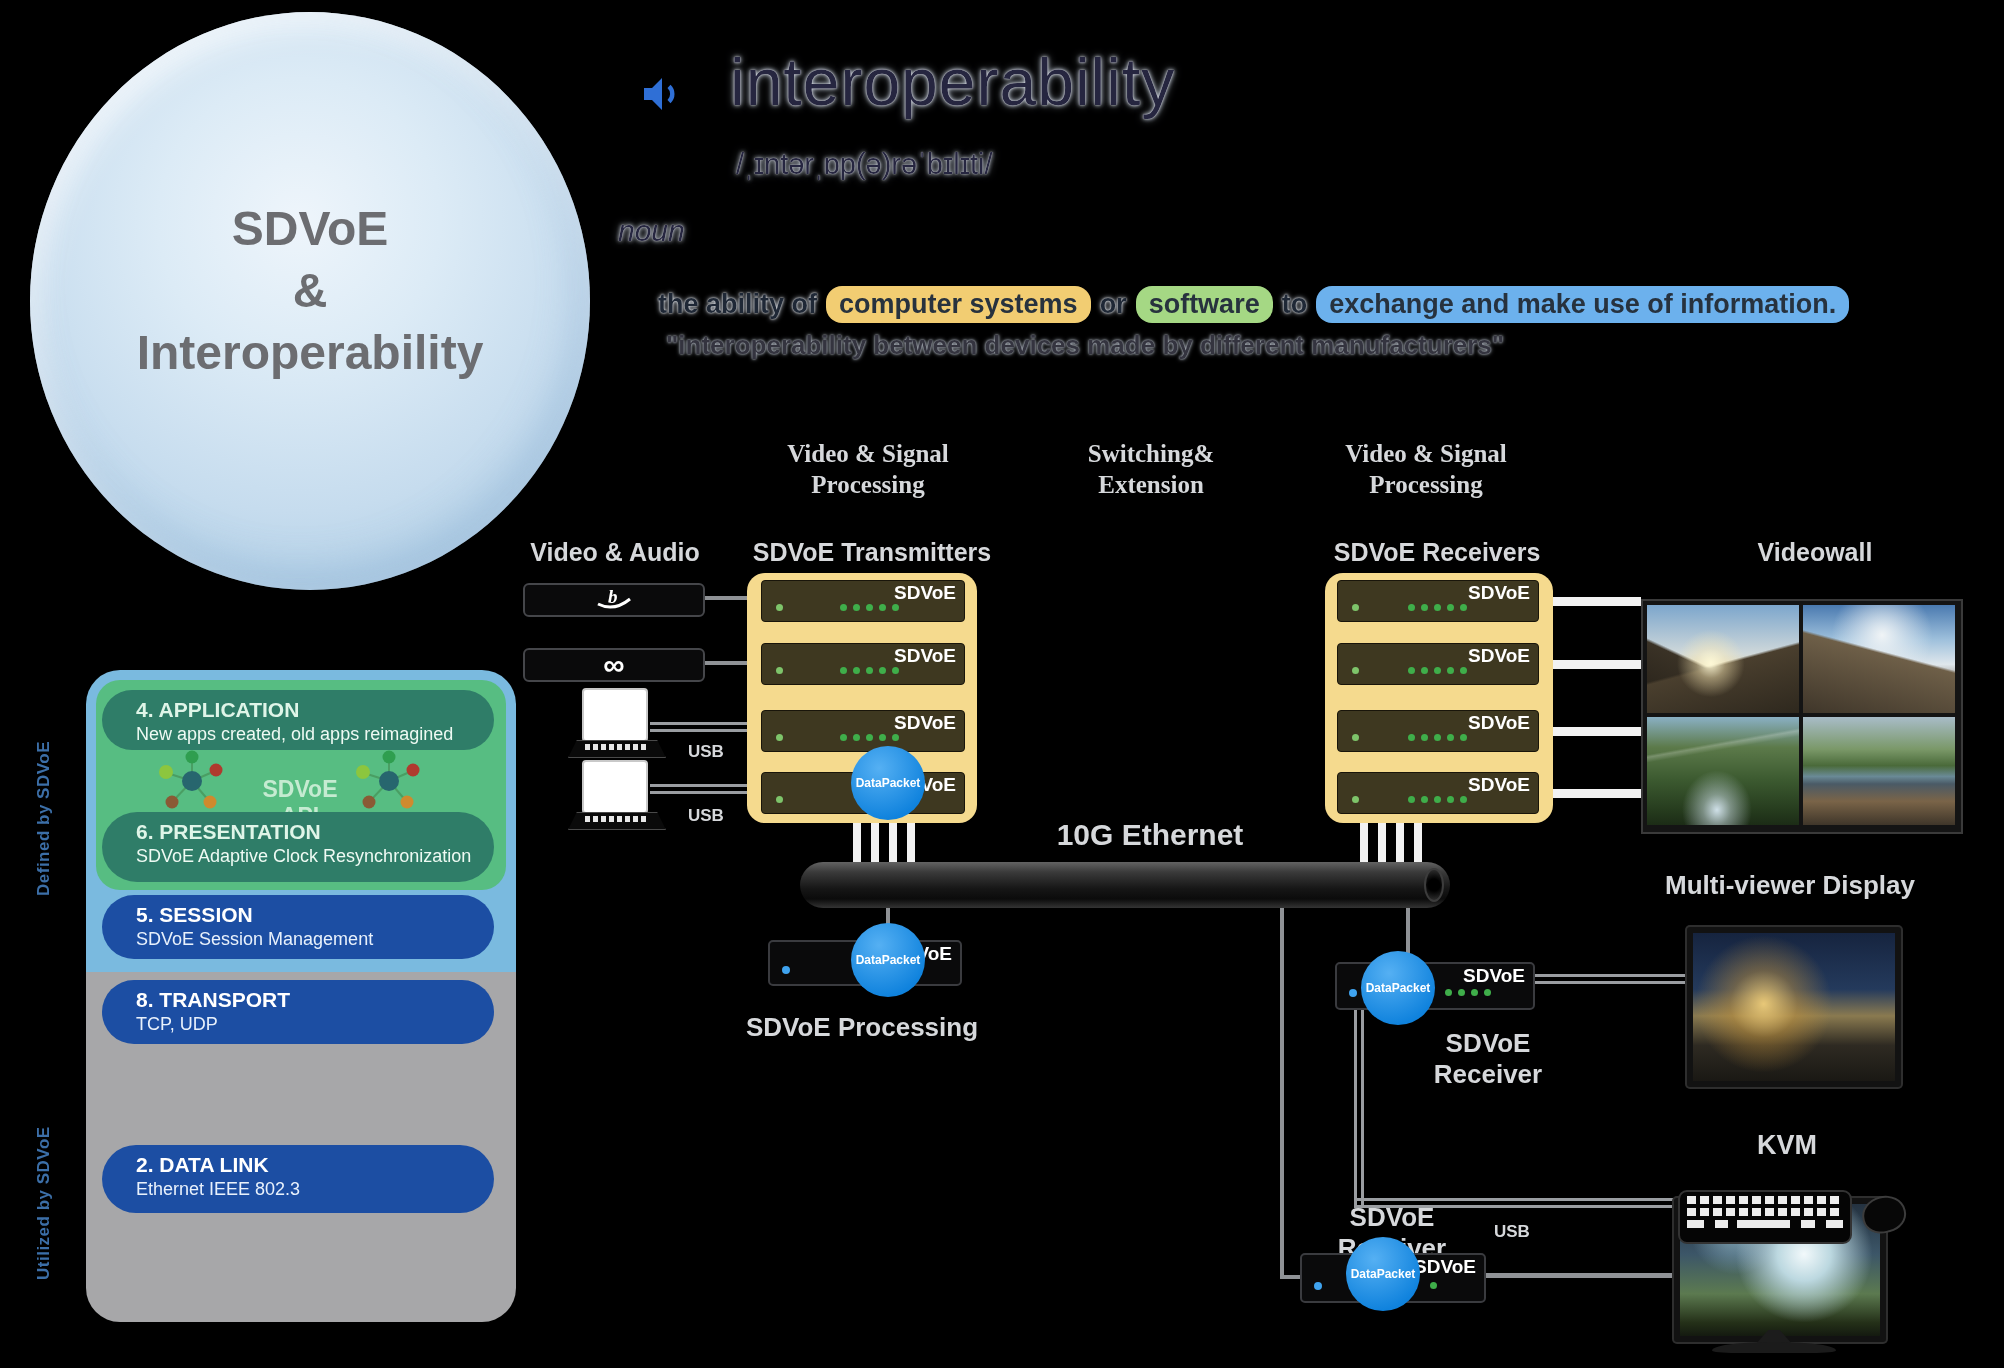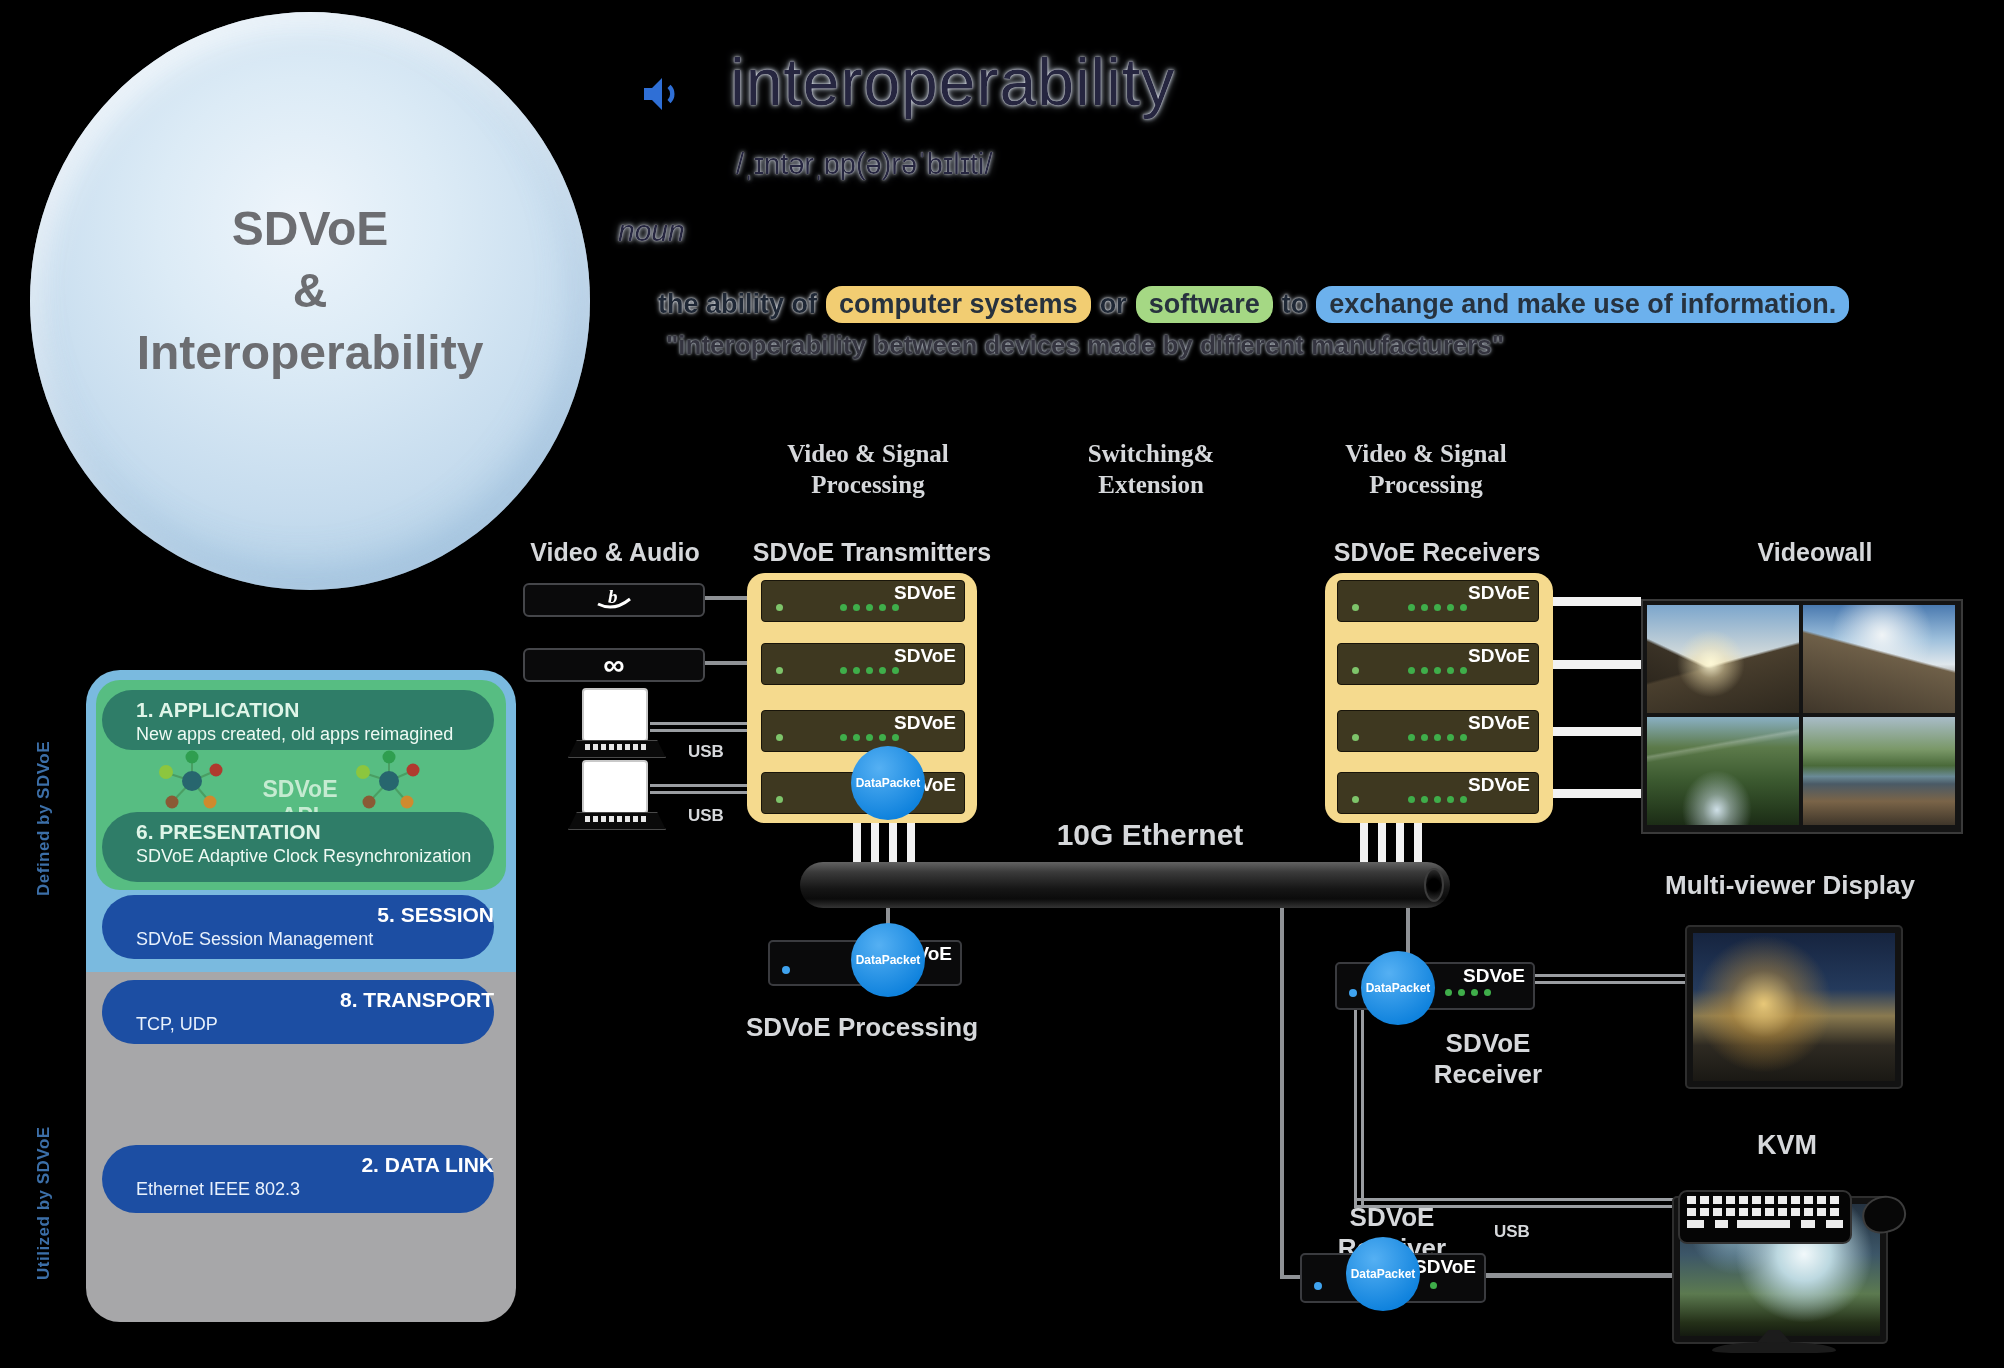--- a/index.html
+++ b/index.html
@@ -28,21 +28,21 @@
   
   .osi-outer-blue{left:86px;top:670px;width:430px;height:302px;background:#7abadf;border-radius:34px 34px 0 0;}
   .osi-outer-gray{left:86px;top:972px;width:430px;height:350px;background:#a7a7a9;border-radius:0 0 34px 34px;}
   .osi-green{left:96px;top:680px;width:410px;height:210px;background:#57bd82;border-radius:24px;}
   .pill{left:102px;width:392px;border-radius:999px;padding:8px 0 0 34px;box-sizing:border-box;}
   .pill .t{font-size:21px;font-weight:700;}
   .pill .s{font-size:18px;margin-top:2px;}
   .pill-teal{background:#2f7d68;}
   .pill-teal .t{color:#dff5e8;} .pill-teal .s{color:#eefaf3;}
   .pill-blue{background:#1c4ea3;}
-  .pill-blue .t{color:#fff;text-align:right;} .pill-blue .s{color:#e8f1fc;}
+  .pill-blue .t{color:#fff;} .pill-blue .s{color:#e8f1fc;}
   .api-label{font-size:23px;font-weight:700;color:#c5ebd1;}
   .vside{writing-mode:vertical-rl;transform:rotate(180deg);color:#3c6fa8;font-weight:700;
     font-size:17px;letter-spacing:.5px;}
   
   .hdr{width:220px;font-size:25px;line-height:31px;font-family:Liberation Serif, serif;}
   .rowlab{font-size:25px;}
   .line{background:#8f9296;}
   .dline{height:10px;border-top:3px solid #9a9da1;border-bottom:3px solid #9a9da1;box-sizing:border-box;}
   .dlinev{width:10px;border-left:3px solid #9a9da1;border-right:3px solid #9a9da1;box-sizing:border-box;}
   .cable{background:#f2f2f2;}
@@ -133,21 +133,21 @@
     <span class="def-plain">to</span>
     <span class="def-pill" style="background: rgb(108, 177, 237);">exchange and make use of information.</span>
   </div>
   <div class="abs def-example">"interoperability between devices made by different manufacturers"</div>
 
   <div class="abs osi-outer-blue"></div>
   <div class="abs osi-outer-gray"></div>
   <div class="abs osi-green"></div>
 
   <div class="abs pill pill-teal" style="top:690px;height:60px;">
-    <div class="t">1. APPLICATION</div>
+    <div class="t">4. APPLICATION</div>
     <div class="s">New apps created, old apps reimagined</div>
   </div>
 
   <div class="abs z3" style="left:155px;top:748px;">
     <svg width="74" height="72" viewBox="0 0 74 72">
       <g stroke="#4a9e63" stroke-width="2">
         <line x1="37" y1="33" x2="37" y2="10"></line>
           <line x1="37" y1="33" x2="12" y2="25"></line>
         <line x1="37" y1="33" x2="60" y2="23"></line>
           <line x1="37" y1="33" x2="18" y2="53"></line>

